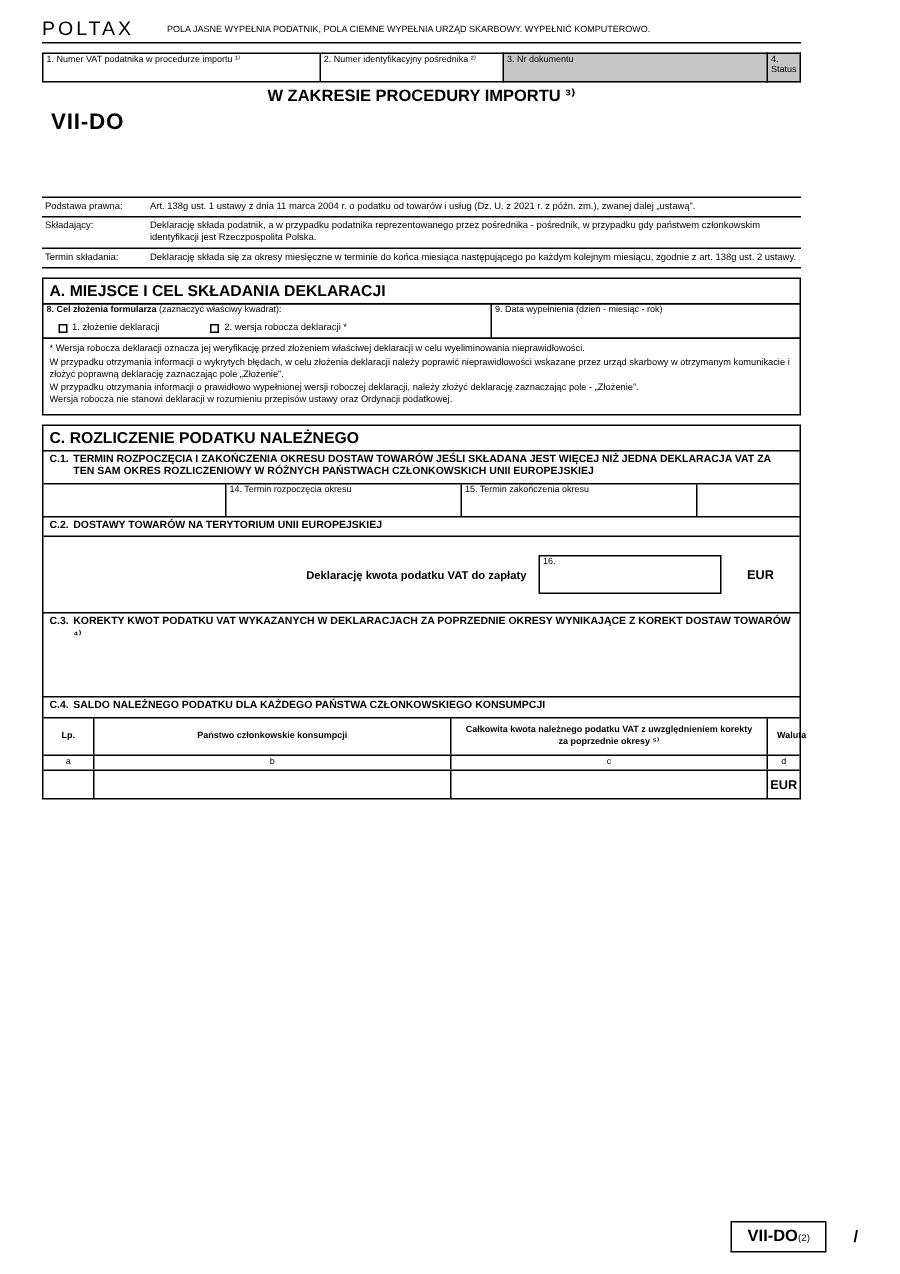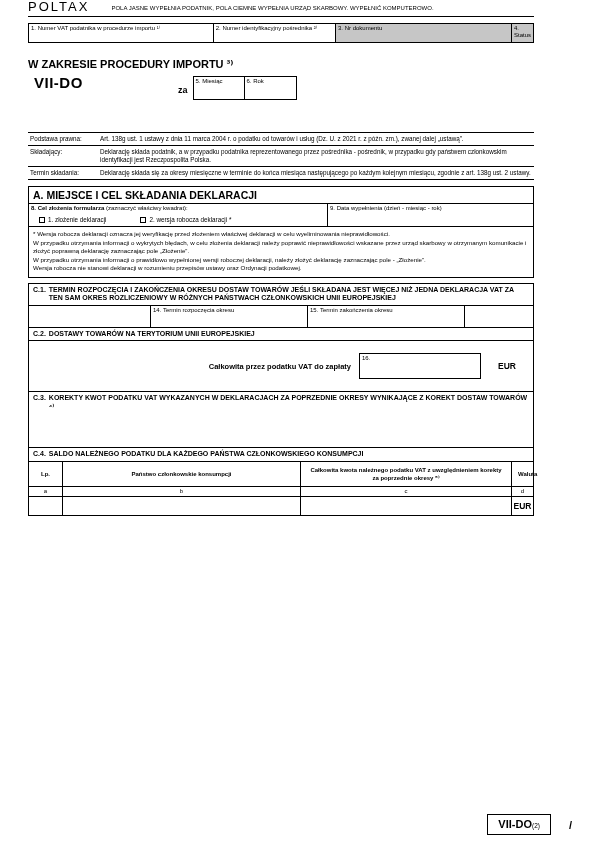--- a/index.html
+++ b/index.html
@@ -1,40 +1,40 @@
 <!DOCTYPE html>
 <html><head>
 <meta charset="utf-8">
 <style>
   * { margin:0; padding:0; box-sizing:border-box; }
   html,body { background:#ffffff; }
   .page {
     position:relative; width:600px; height:849px; background:#fff; color:#000;
     font-family:"Liberation Sans","DejaVu Sans",sans-serif; overflow:hidden;
   }
-  .content { position:absolute; left:28px; top:0; width:506px; }
+  .content { position:absolute; left:28px; top:12px; width:506px; }
 
   .lbl { font-size:6px; line-height:7px; padding:1px 2px; }
 
   
   .topbar { display:flex; align-items:flex-end; gap:22px; border-bottom:1px solid #000; padding-bottom:3px; }
   .brand { font-size:13px; letter-spacing:2px; line-height:13px; }
   .topnote { font-size:6px; line-height:7px; padding-bottom:1px; }
 
   
   .hdr-row { display:flex; margin-top:6px; height:20px; }
   .hbox { border:1px solid #000; height:100%; }
   .hbox + .hbox { border-left:none; }
   .hbox.w1 { width:190px; } .hbox.w2 { width:125px; } .hbox.w3 { width:180px; } .hbox.w4 { flex:1; }
 
   
   .title-area { position:relative; height:72px; }
   .form-symbol { position:absolute; left:6px; top:16px; font-size:15px; font-weight:bold; letter-spacing:.5px; }
   .t1 { text-align:center; margin-top:10px; font-size:11px; font-weight:bold; }
-  .t2 { margin-top:15px; font-size:11px; font-weight:bold; }
+  .t2 { text-align:center; margin-top:2px; font-size:11px; font-weight:bold; }
   .period-row { display:flex; align-items:flex-end; margin-top:5px; margin-left:150px; }
   .za { font-size:9px; font-weight:bold; margin-right:5px; margin-bottom:5px; }
   .pbox { display:flex; }
   .pcell { width:52px; height:24px; border:1px solid #000; background:#fff; }
   .pcell + .pcell { border-left:none; }
 
   
   .legal { border-top:1px solid #000; border-bottom:1px solid #000; margin-top:2px; }
   .lrow { display:flex; padding:2px 0; }
   .lrow + .lrow { border-top:1px solid #000; }
@@ -121,31 +121,20 @@
         <div class="lbl">3. Nr dokumentu</div>
       </div>
       <div class="hbox w4" style="background: rgb(198, 198, 198);">
         <div class="lbl">4. Status</div>
       </div>
     </div>
 
     <div class="title-area">
       <div class="form-symbol">VII-DO</div>
       <div class="t2">W ZAKRESIE PROCEDURY IMPORTU ³⁾</div>
-      <div class="period-row">
-        <span class="za">za</span>
-        <div class="pbox">
-          <div class="pcell">
-            <div class="lbl">5. Miesiąc</div>
-          </div>
-          <div class="pcell">
-            <div class="lbl">6. Rok</div>
-          </div>
-        </div>
-      </div>
     </div>
 
     <div class="legal">
       <div class="lrow">
         <div class="llbl">Podstawa prawna:</div>
         <div class="ltxt">Art. 138g ust. 1 ustawy z dnia 11 marca 2004 r. o podatku od towarów i usług (Dz. U. z 2021 r. z późn. zm.), zwanej dalej „ustawą”.</div>
       </div>
       <div class="lrow">
         <div class="llbl">Składający:</div>
         <div class="ltxt">Deklarację składa podatnik, a w przypadku podatnika reprezentowanego przez pośrednika - pośrednik, w przypadku gdy państwem członkowskim identyfikacji jest Rzeczpospolita Polska.</div>
@@ -182,20 +171,21 @@
       <div class="footnote">
         <div>* Wersja robocza deklaracji oznacza jej weryfikację przed złożeniem właściwej deklaracji w celu wyeliminowania nieprawidłowości.</div>
         <div>W przypadku otrzymania informacji o wykrytych błędach, w celu złożenia deklaracji należy poprawić nieprawidłowości wskazane przez urząd skarbowy w otrzymanym komunikacie i złożyć poprawną deklarację zaznaczając pole „Złożenie”.</div>
         <div>W przypadku otrzymania informacji o prawidłowo wypełnionej wersji roboczej deklaracji, należy złożyć deklarację zaznaczając pole - „Złożenie”.</div>
         <div>Wersja robocza nie stanowi deklaracji w rozumieniu przepisów ustawy oraz Ordynacji podatkowej.</div>
       </div>
     </div>
 
 
     <div class="sec">
+      <div class="sec-head">C. ROZLICZENIE PODATKU NALEŻNEGO</div>
 
       <div class="csub">
         <div class="csub-title">
           <span class="cnum">C.1.</span>
           <span class="ctext">TERMIN ROZPOCZĘCIA I ZAKOŃCZENIA OKRESU DOSTAW TOWARÓW JEŚLI SKŁADANA JEST WIĘCEJ NIŻ JEDNA DEKLARACJA VAT ZA TEN SAM OKRES ROZLICZENIOWY W RÓŻNYCH PAŃSTWACH CZŁONKOWSKICH UNII EUROPEJSKIEJ</span>
         </div>
         <div class="c1row">
           <div class="c1sp1"></div>
           <div class="c1f">
             <div class="lbl">14. Termin rozpoczęcia okresu</div>
@@ -206,21 +196,21 @@
           <div class="c1sp2"></div>
         </div>
       </div>
 
       <div class="csub">
         <div class="csub-title bb">
           <span class="cnum">C.2.</span>
           <span class="ctext">DOSTAWY TOWARÓW NA TERYTORIUM UNII EUROPEJSKIEJ</span>
         </div>
         <div class="c2body">
-          <span class="c2lbl">Całkowita przez podatku VAT do zapłaty</span>
+          <span class="c2lbl">Deklarację kwota podatku VAT do zapłaty</span>
           <div class="f16">
             <div class="lbl">16.</div>
           </div>
           <span class="ceur">EUR</span>
         </div>
       </div>
 
       <div class="csub">
         <div class="csub-title">
           <span class="cnum">C.3.</span>

